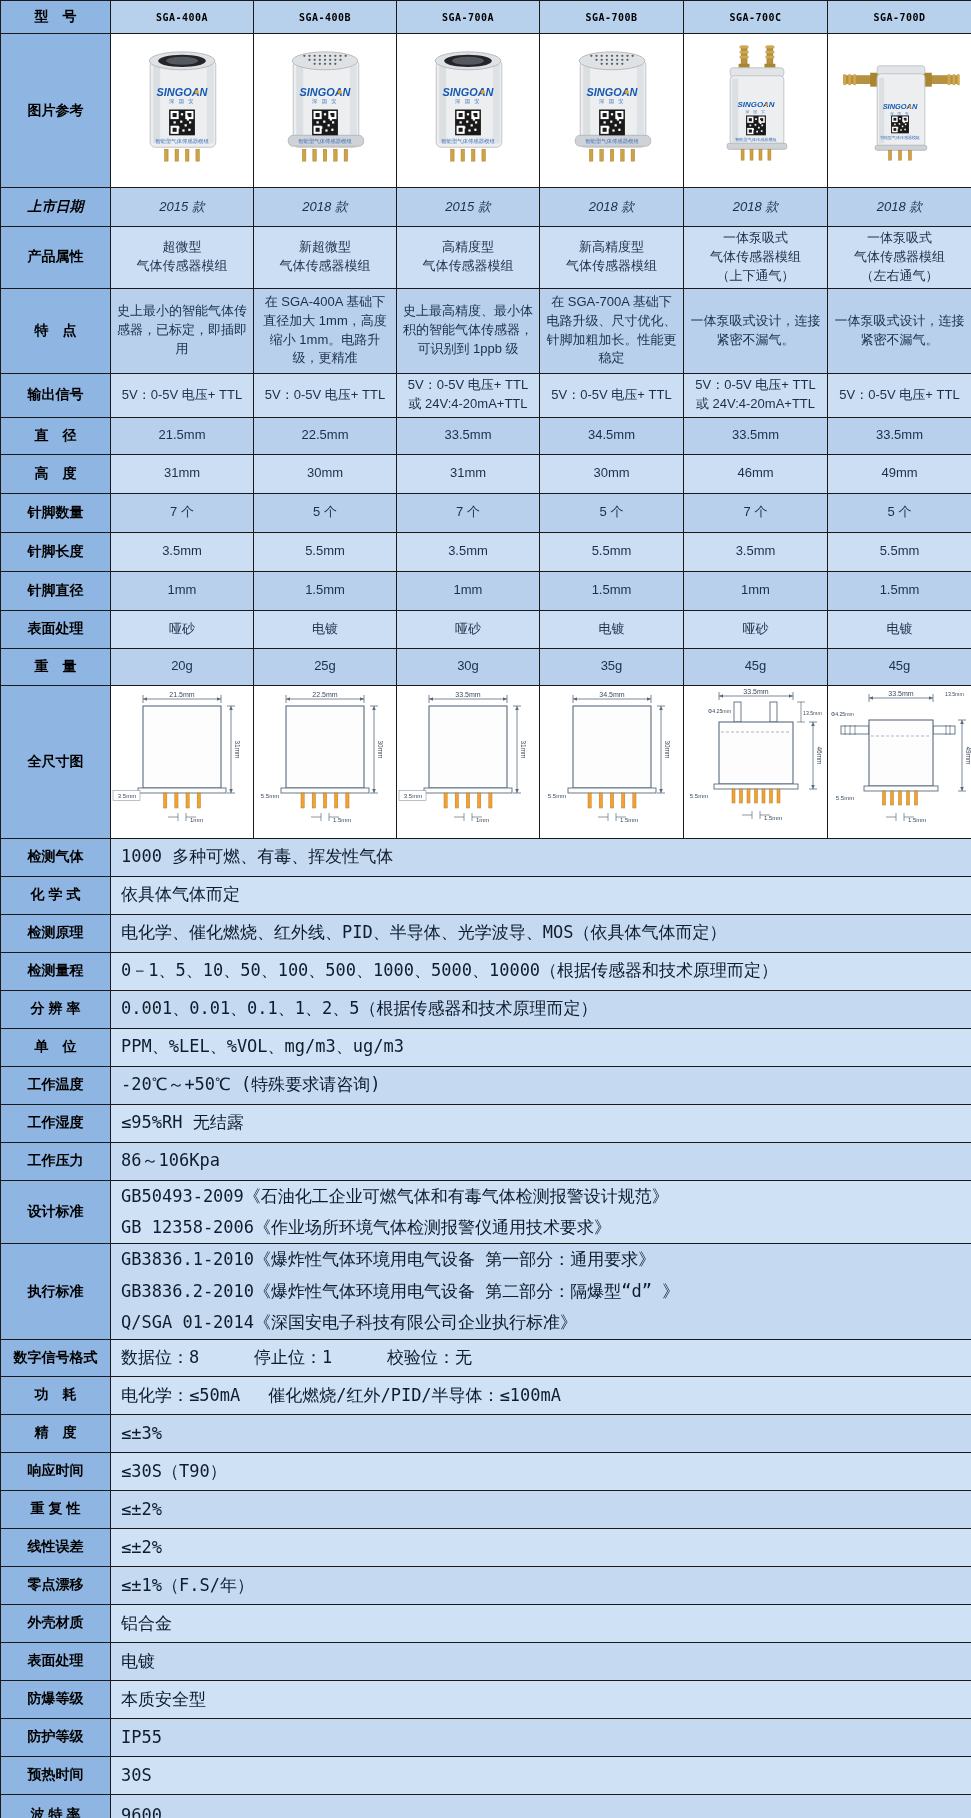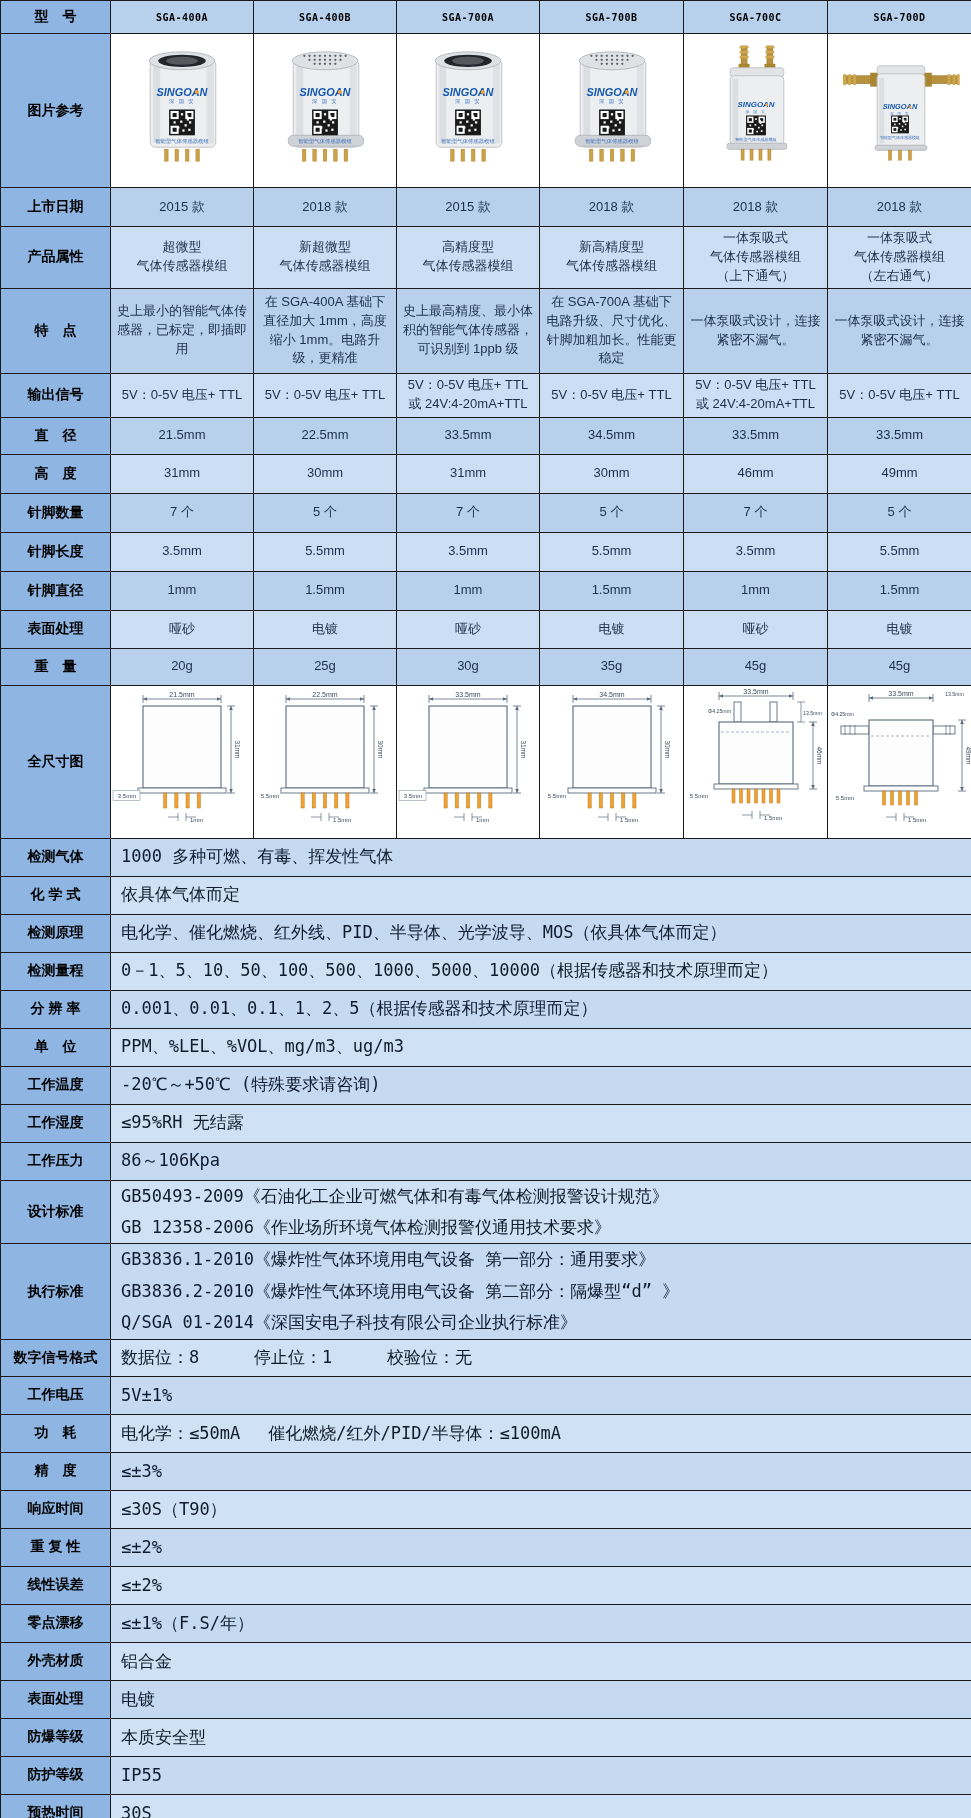--- a/index.html
+++ b/index.html
@@ -298,21 +298,21 @@
               <rect x="75.37142857142857" y="95.37142857142857" width="1.542857142857143" height="1.542857142857143" fill="#fff"></rect>
               <rect x="65.08571428571429" y="90.22857142857143" width="1.542857142857143" height="1.542857142857143" fill="#fff"></rect>
               <rect x="74.34285714285714" y="88.17142857142858" width="1.542857142857143" height="1.542857142857143" fill="#fff"></rect>
               <text x="71" y="106" font-size="4" fill="#3a70bd" text-anchor="middle" font-family="Liberation Sans,sans-serif">智能型气体传感器模组</text>
               <rect x="46" y="112" width="52" height="5" rx="2" fill="#cfd2d6" stroke="#b6b9bd"></rect>
               <rect x="59.5" y="117" width="3" height="10" fill="#c9a44a" stroke="#B97A1E" stroke-width="0.5"></rect>
               <rect x="69.5" y="117" width="3" height="10" fill="#c9a44a" stroke="#B97A1E" stroke-width="0.5"></rect>
               <rect x="79.5" y="117" width="3" height="10" fill="#c9a44a" stroke="#B97A1E" stroke-width="0.5"></rect>
             </svg></td>
         </tr>
-        <tr style="height: 39px;">
+        <tr style="height: 39px; font-style: italic;">
           <th class="rowlab">上市日期</th>
           <td class="spec shade-d">2015 款</td>
           <td class="spec shade-d">2018 款</td>
           <td class="spec shade-d">2015 款</td>
           <td class="spec shade-d">2018 款</td>
           <td class="spec shade-d">2018 款</td>
           <td class="spec shade-d">2018 款</td>
         </tr>
         <tr style="height: 61px;">
           <th class="rowlab">产品属性</th>
@@ -649,24 +649,20 @@
             <div>GB3836.1-2010《爆炸性气体环境用电气设备 第一部分：通用要求》</div>
             <div>GB3836.2-2010《爆炸性气体环境用电气设备 第二部分：隔爆型“d”  》</div>
             <div>Q/SGA 01-2014《深国安电子科技有限公司企业执行标准》</div>
           </td>
         </tr>
         <tr style="height: 37px;">
           <th class="rowlab">数字信号格式</th>
           <td class="fullval fshade-l" colspan="6"><span class="segment-wide">数据位：8</span><span class="segment-wide">停止位：1</span><span class="segment-wide">校验位：无</span></td>
         </tr>
         <tr style="height: 38px;">
-          <th class="rowlab">工作电压</th>
-          <td class="fullval fshade-d" colspan="6">5V±1%</td>
-        </tr>
-        <tr style="height: 38px;">
           <th class="rowlab">功　耗</th>
           <td class="fullval fshade-l" colspan="6"><span class="segment-norm">电化学：≤50mA</span><span class="segment-norm">催化燃烧/红外/PID/半导体：≤100mA</span></td>
         </tr>
         <tr style="height: 38px;">
           <th class="rowlab">精　度</th>
           <td class="fullval fshade-d" colspan="6">≤±3%</td>
         </tr>
         <tr style="height: 38px;">
           <th class="rowlab">响应时间</th>
           <td class="fullval fshade-l" colspan="6">≤30S（T90）</td>

